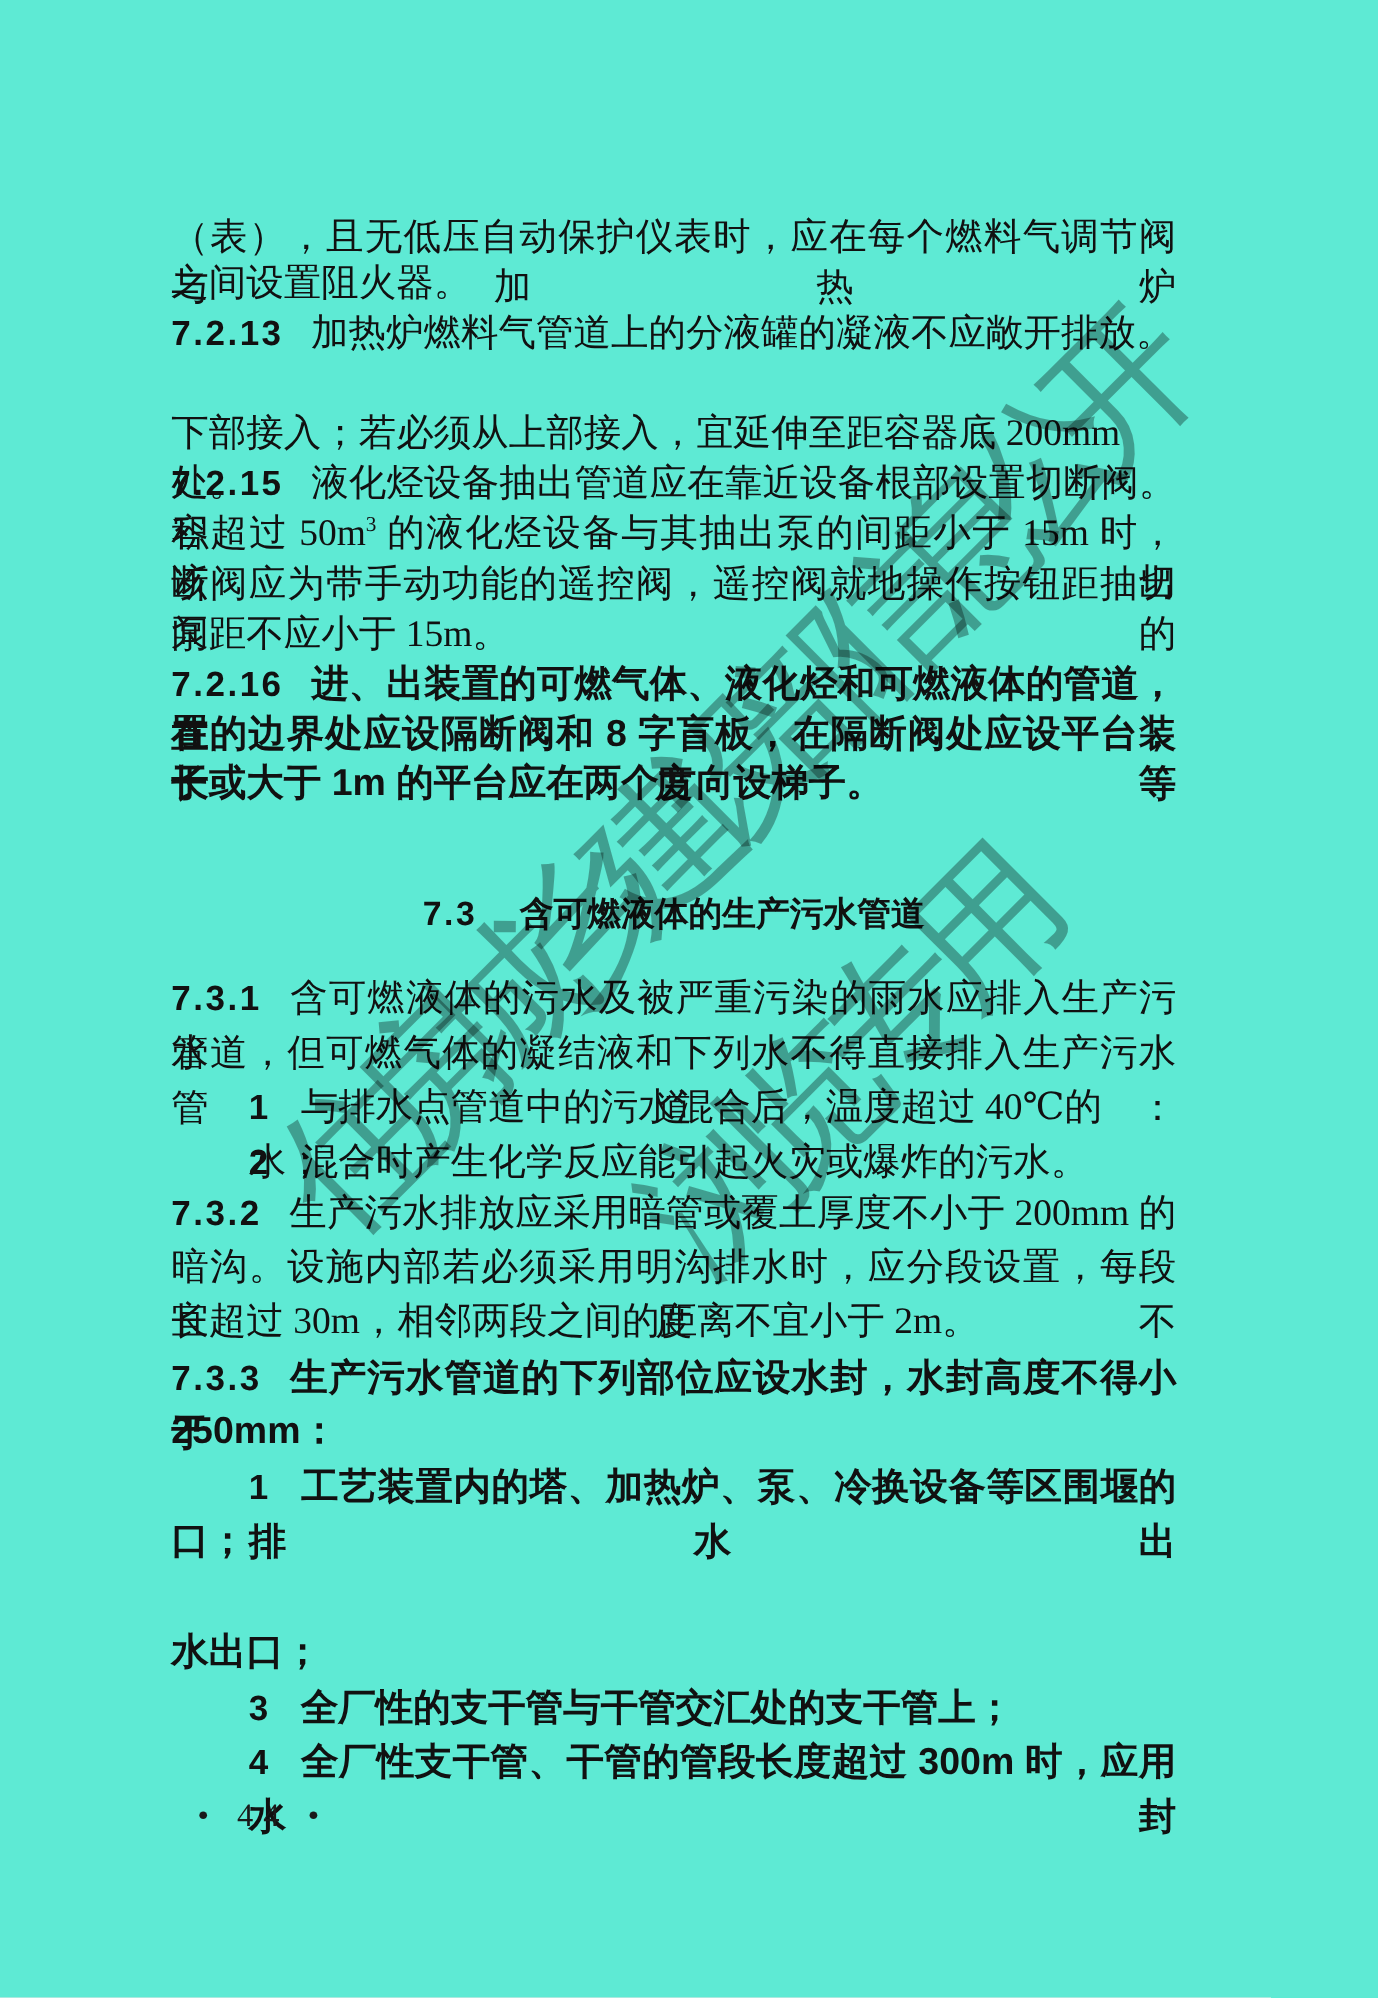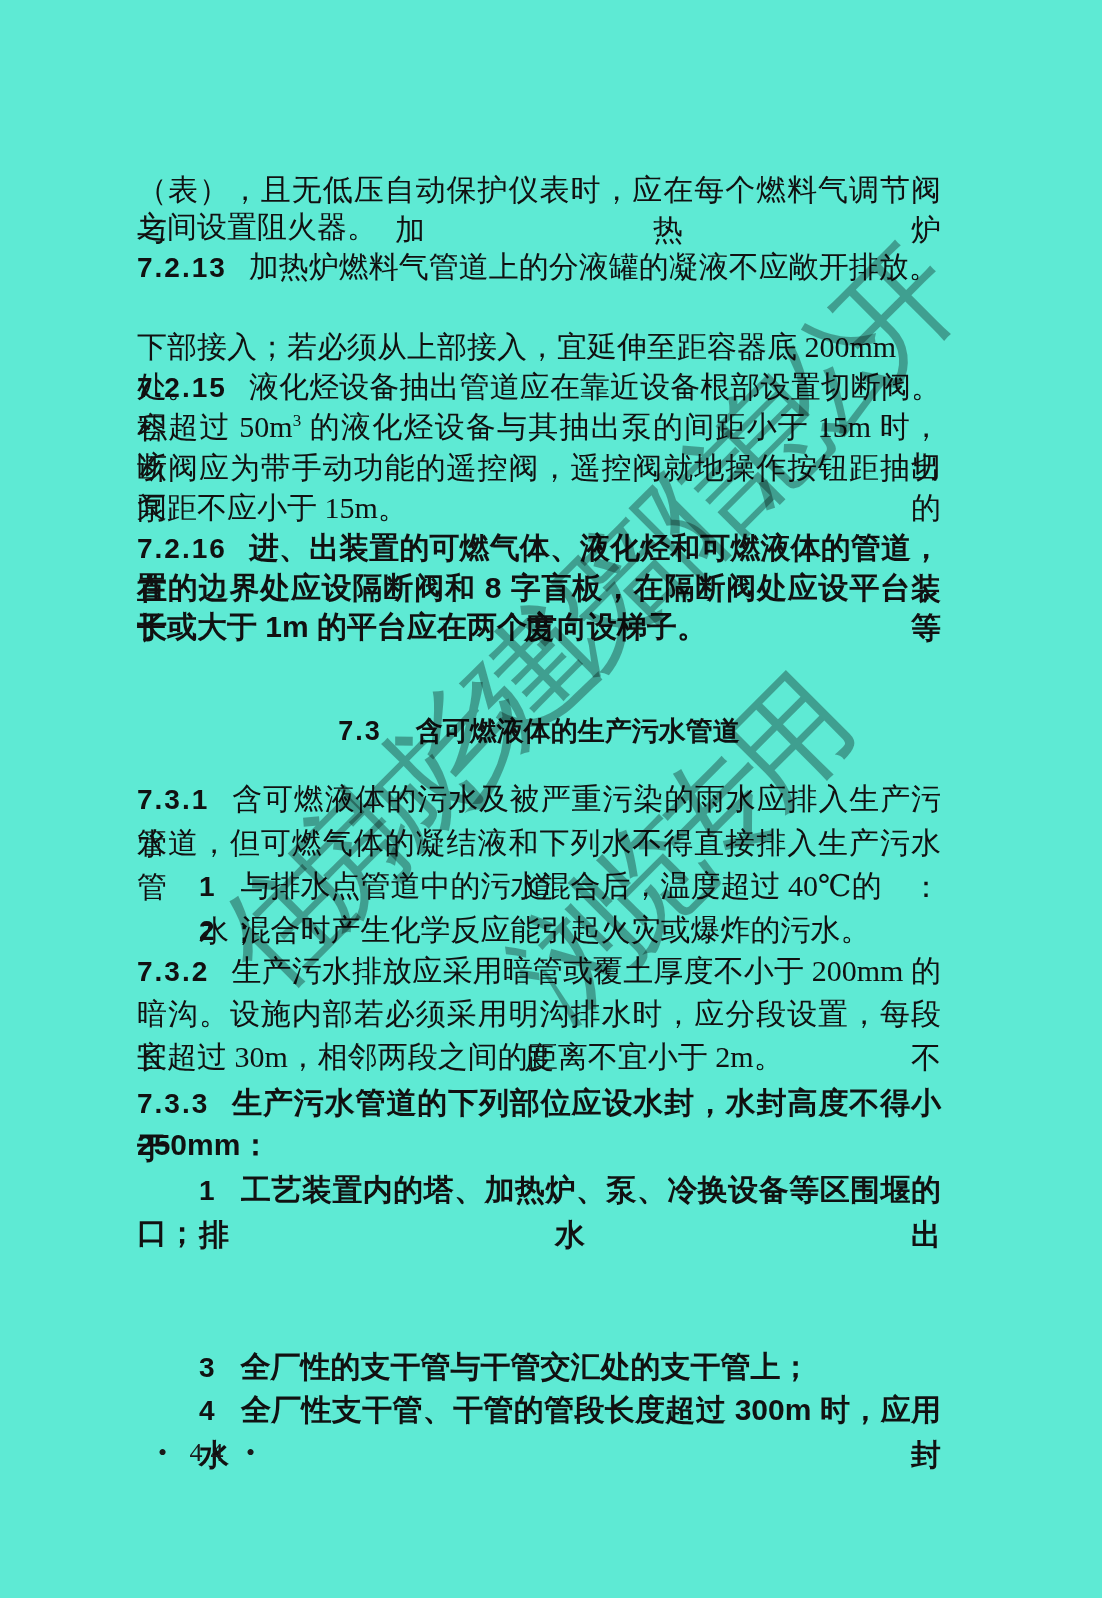--- a/index.html
+++ b/index.html
@@ -85,20 +85,21 @@
     <div class="ln lh44 ind" style="top:908px"><span class="snum">2</span><span>混合时产生化学反应能引起火灾或爆炸的污水。</span></div>
 
     <div class="ln lh44 jl" style="top:949px"><span class="cnum">7.3.2</span><span>生产污水排放应采用暗管或覆土厚度不小于 200mm 的</span></div>
     <div class="ln lh44 jl" style="top:992px"><span>暗沟。设施内部若必须采用明沟排水时，应分段设置，每段长度不</span></div>
     <div class="ln lh44" style="top:1035px"><span>宜超过 30m，相邻两段之间的距离不宜小于 2m。</span></div>
 
     <div class="ln lh44 jl b" style="top:1081px"><span class="cnum">7.3.3</span><span>生产污水管道的下列部位应设水封，水封高度不得小于</span></div>
     <div class="ln lh44 b" style="top:1123px"><span>250mm：</span></div>
     <div class="ln lh44 jl ind b" style="top:1168px"><span class="snum">1</span><span>工艺装置内的塔、加热炉、泵、冷换设备等区围堰的排水出</span></div>
     <div class="ln lh44 b" style="top:1211px"><span>口；</span></div>
+    <div class="ln lh44 b" style="top:1300px"><span>水出口；</span></div>
     <div class="ln lh44 ind b" style="top:1345px"><span class="snum">3</span><span>全厂性的支干管与干管交汇处的支干管上；</span></div>
     <div class="ln lh44 jl ind b" style="top:1388px"><span class="snum">4</span><span>全厂性支干管、干管的管段长度超过 300m 时，应用水封</span></div>
 
     <div class="pagenum"><span>• 44 •</span></div>
   </div>
 
   <div class="wm wm1">住房城乡建设部信息公开</div>
   <div class="wm wm2">浏览专用</div>
 
 </div>

